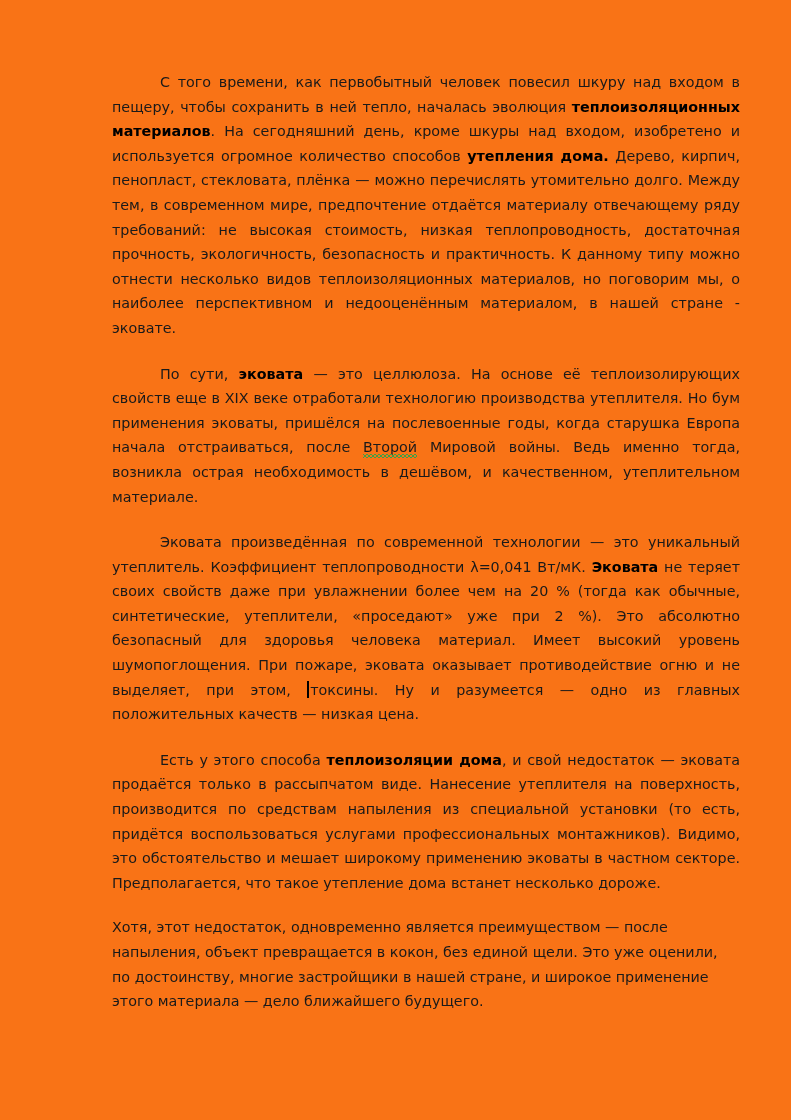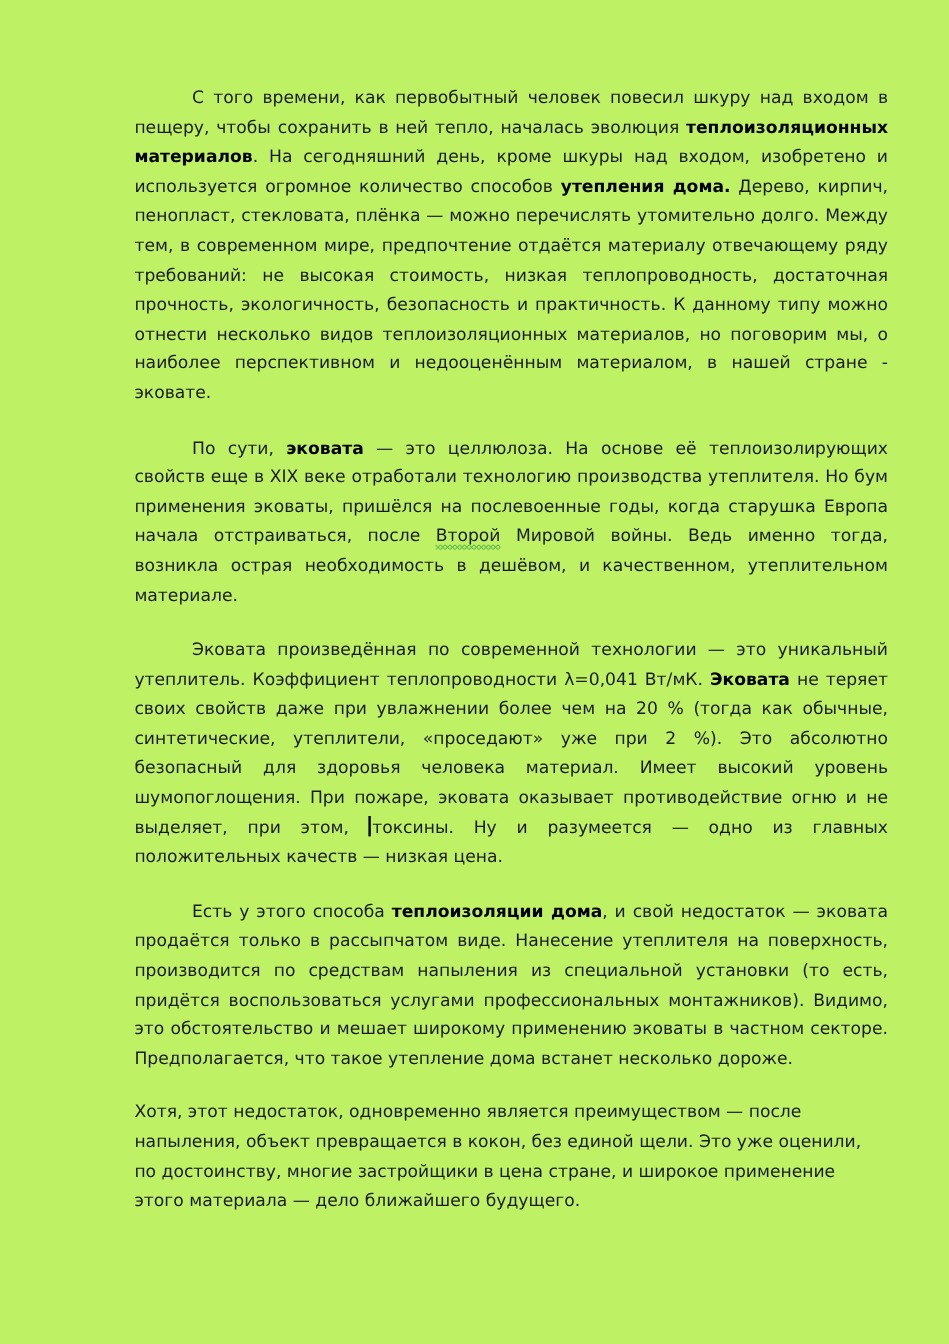--- a/index.html
+++ b/index.html
@@ -14,21 +14,21 @@
     color: #000000;
     overflow: hidden;
     position: relative;
   }
   #page {
     position: absolute;
     left: 0;
     top: 0;
     width: 791px;
     height: 1120px;
-    background: #bef264;
+    background: #f97316;
   }
   #content {
     position: absolute;
     left: 112px;
     top: 70px;
     width: 628px;
   }
   p.para {
     margin: 0 0 0 0;
     font-size: 14.3px;
@@ -111,17 +111,17 @@
 
     <div class="gap"></div>
 
     <p class="para indent">
       <span>Есть у этого способа </span><b>теплоизоляции дома</b><span>, и свой недостаток — эковата продаётся только в рассыпчатом виде. Нанесение утеплителя на поверхность, производится по средствам напыления из специальной установки (то есть, придётся воспользоваться услугами профессиональных монтажников). Видимо, это обстоятельство и мешает широкому применению эковаты в частном секторе. Предполагается, что такое утепление дома встанет несколько дороже.</span>
     </p>
 
     <div class="gap-small"></div>
 
     <p class="para flush noindent">
-      <span>Хотя, этот недостаток, одновременно является преимуществом — после напыления, объект превращается в кокон, без единой щели. Это уже оценили, по достоинству, многие застройщики в цена стране, и широкое применение этого материала — дело ближайшего будущего.</span>
+      <span>Хотя, этот недостаток, одновременно является преимуществом — после напыления, объект превращается в кокон, без единой щели. Это уже оценили, по достоинству, многие застройщики в нашей стране, и широкое применение этого материала — дело ближайшего будущего.</span>
     </p>
 
   </div>
 </div>
 
 </body></html>

